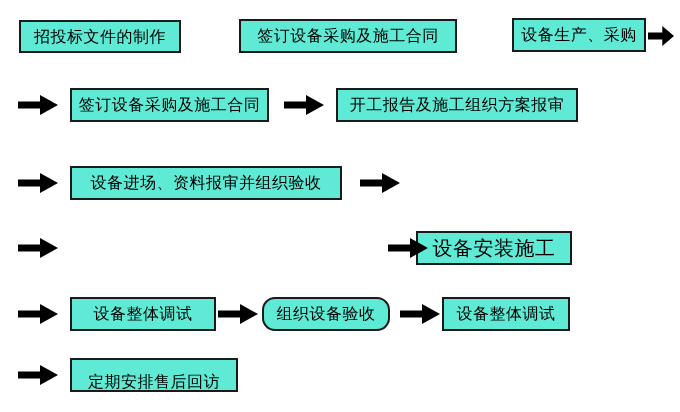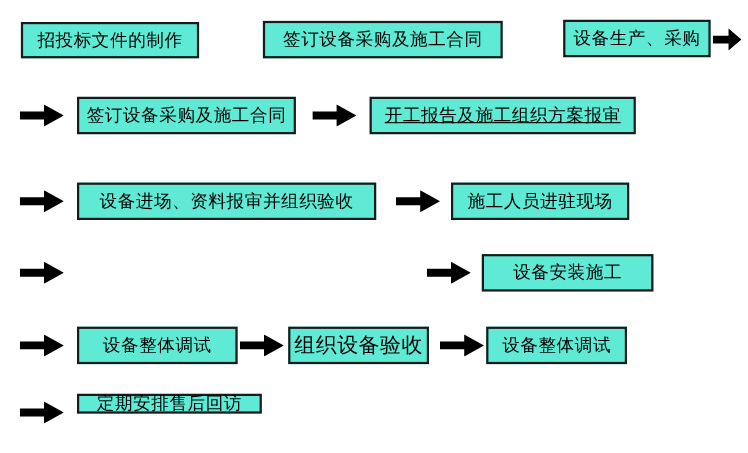--- a/index.html
+++ b/index.html
@@ -57,42 +57,39 @@
     </div>
     <div class="node" style="left: 239px; top: 19px; width: 218px; height: 34px; font-size: 16px; border-color: rgb(26, 26, 26); color: rgb(0, 0, 0);">
       <span class="node-label">签订设备采购及施工合同</span>
     </div>
     <div class="node" style="left: 512px; top: 18px; width: 134px; height: 34px; font-size: 16px; border-color: rgb(26, 26, 26); color: rgb(0, 0, 0);">
       <span class="node-label">设备生产、采购</span>
     </div>
     <div class="node" style="left: 70px; top: 88px; width: 199px; height: 34px; font-size: 16px; border-color: rgb(26, 26, 26); color: rgb(0, 0, 0);">
       <span class="node-label">签订设备采购及施工合同</span>
     </div>
-    <div class="node" style="left: 336px; top: 88px; width: 242px; height: 34px; font-size: 16px; border-color: rgb(26, 26, 26); color: rgb(0, 0, 0); text-decoration: underline;">
+    <div class="node" style="left: 336px; top: 88px; width: 242px; height: 34px; font-size: 16px; border-color: rgb(26, 26, 26); color: rgb(0, 0, 0);">
       <span class="node-label">开工报告及施工组织方案报审</span>
     </div>
     <div class="node" style="left: 70px; top: 166px; width: 272px; height: 34px; font-size: 16px; border-color: rgb(26, 26, 26); color: rgb(0, 0, 0);">
       <span class="node-label">设备进场、资料报审并组织验收</span>
     </div>
-    <div class="node" style="left: 410px; top: 166px; width: 162px; height: 34px; font-size: 16px; border-color: rgb(26, 26, 26); color: rgb(0, 0, 0);">
-      <span class="node-label">施工人员进驻现场</span>
-    </div>
-    <div class="node" style="left: 438px; top: 231px; width: 156px; height: 34px; font-size: 16px; border-color: rgb(26, 26, 26); color: rgb(0, 0, 0);">
+    <div class="node" style="left: 416px; top: 231px; width: 156px; height: 34px; font-size: 20px; border-color: rgb(26, 26, 26); color: rgb(0, 0, 0);">
       <span class="node-label">设备安装施工</span>
     </div>
     <div class="node" style="left: 70px; top: 297px; width: 146px; height: 34px; font-size: 16px; border-color: rgb(26, 26, 26); color: rgb(0, 0, 0);">
       <span class="node-label">设备整体调试</span>
     </div>
-    <div class="node" style="left: 262px; top: 297px; width: 128px; height: 34px; font-size: 19px; border-color: rgb(26, 26, 26); color: rgb(0, 0, 0);">
+    <div class="node" style="left: 262px; top: 297px; width: 128px; height: 34px; font-size: 16px; border-color: rgb(26, 26, 26); color: rgb(0, 0, 0); border-radius: 13px;">
       <span class="node-label">组织设备验收</span>
     </div>
     <div class="node" style="left: 442px; top: 297px; width: 128px; height: 34px; font-size: 16px; border-color: rgb(26, 26, 26); color: rgb(0, 0, 0);">
       <span class="node-label">设备整体调试</span>
     </div>
-    <div class="node" style="left: 70px; top: 358px; width: 168px; height: 18px; font-size: 16px; border-color: rgb(26, 26, 26); color: rgb(0, 0, 0);">
+    <div class="node" style="left: 70px; top: 358px; width: 168px; height: 34px; font-size: 16px; border-color: rgb(26, 26, 26); color: rgb(0, 0, 0); align-items: flex-end;">
       <span class="node-label">定期安排售后回访</span>
     </div>
     <span class="arrow" style="left: 648px; top: 26px; width: 26px; height: 20px;">
       <svg viewBox="0 0 100 50" preserveAspectRatio="none">
         <path d="M0,16 L55,16 L55,0 L100,25 L55,50 L55,34 L0,34 Z" fill="#000000"></path>
       </svg>
     </span>
     <span class="arrow" style="left: 18px; top: 95px; width: 40px; height: 20px;">
       <svg viewBox="0 0 100 50" preserveAspectRatio="none">
         <path d="M0,16 L55,16 L55,0 L100,25 L55,50 L55,34 L0,34 Z" fill="#000000"></path>

